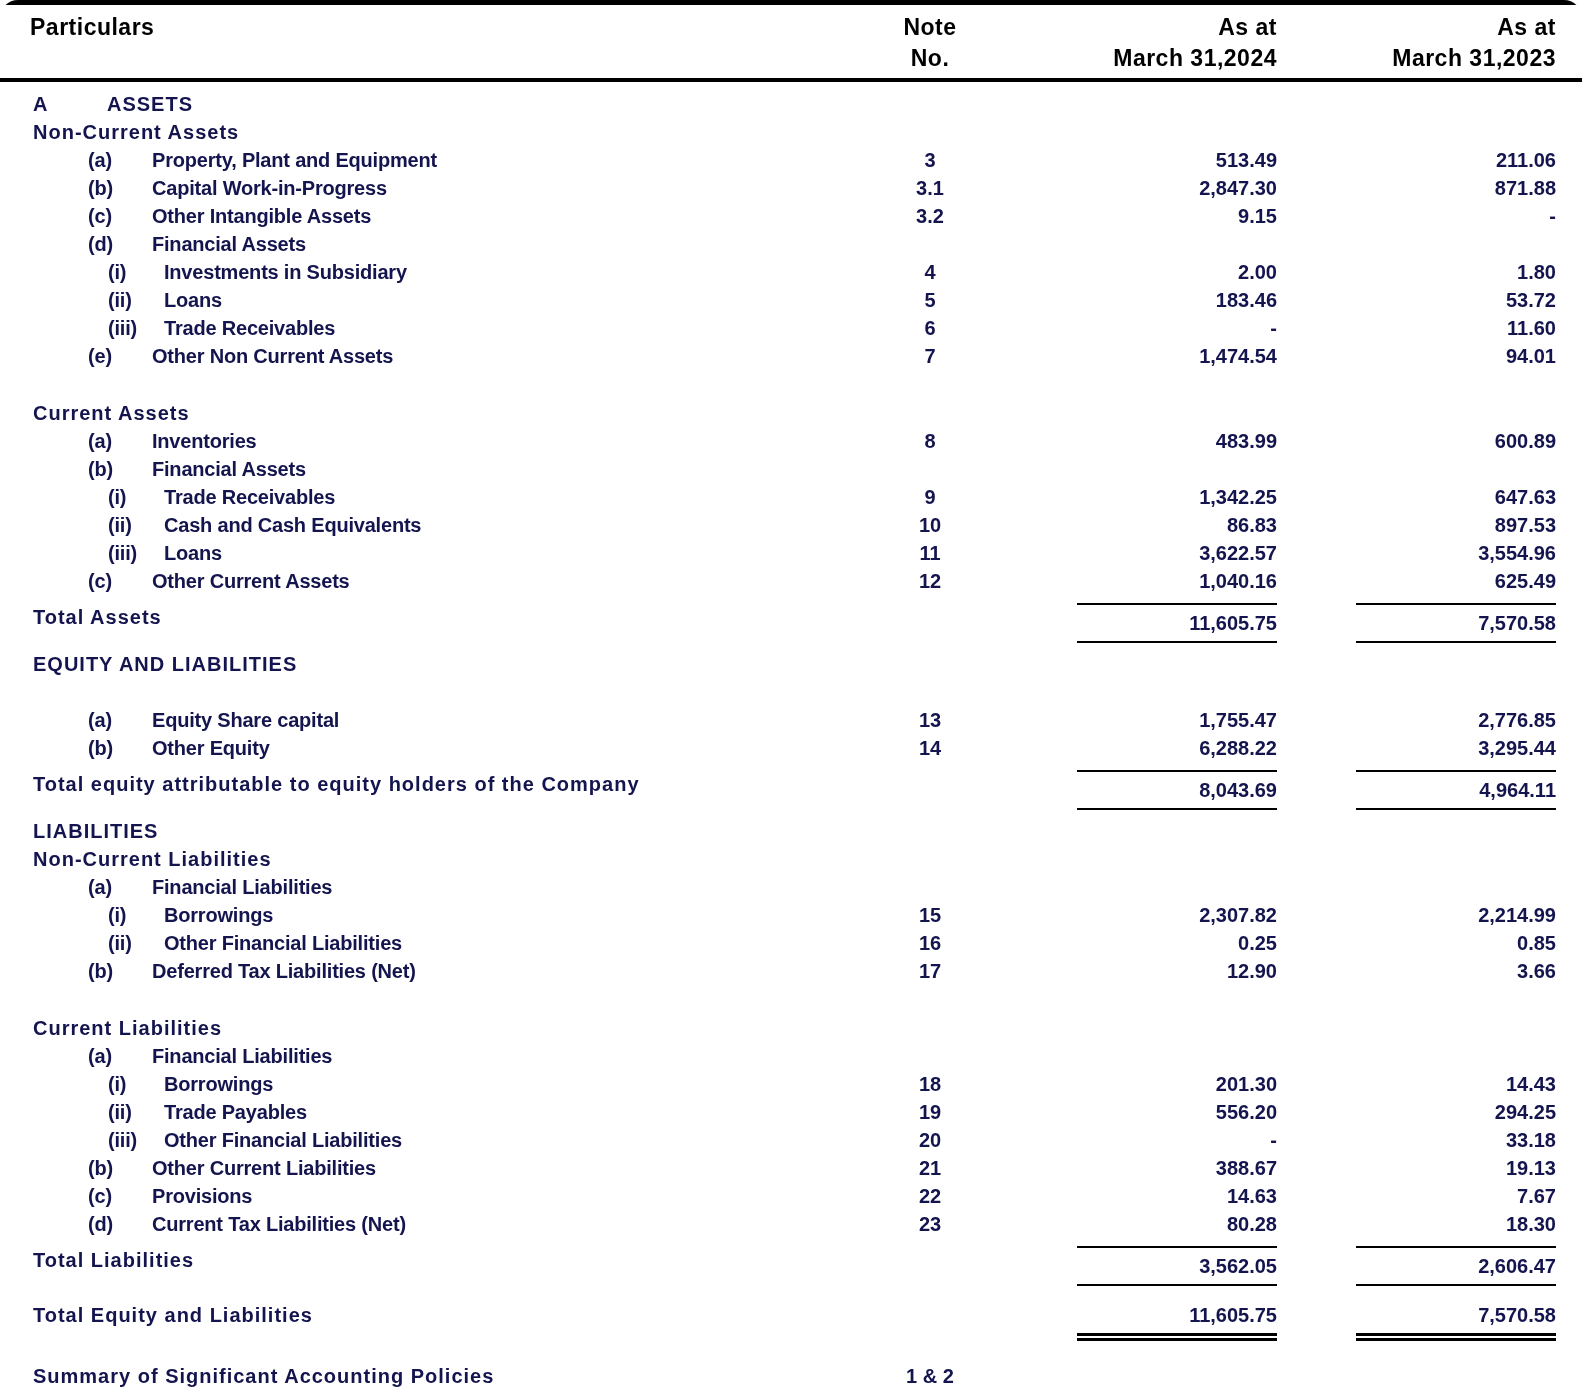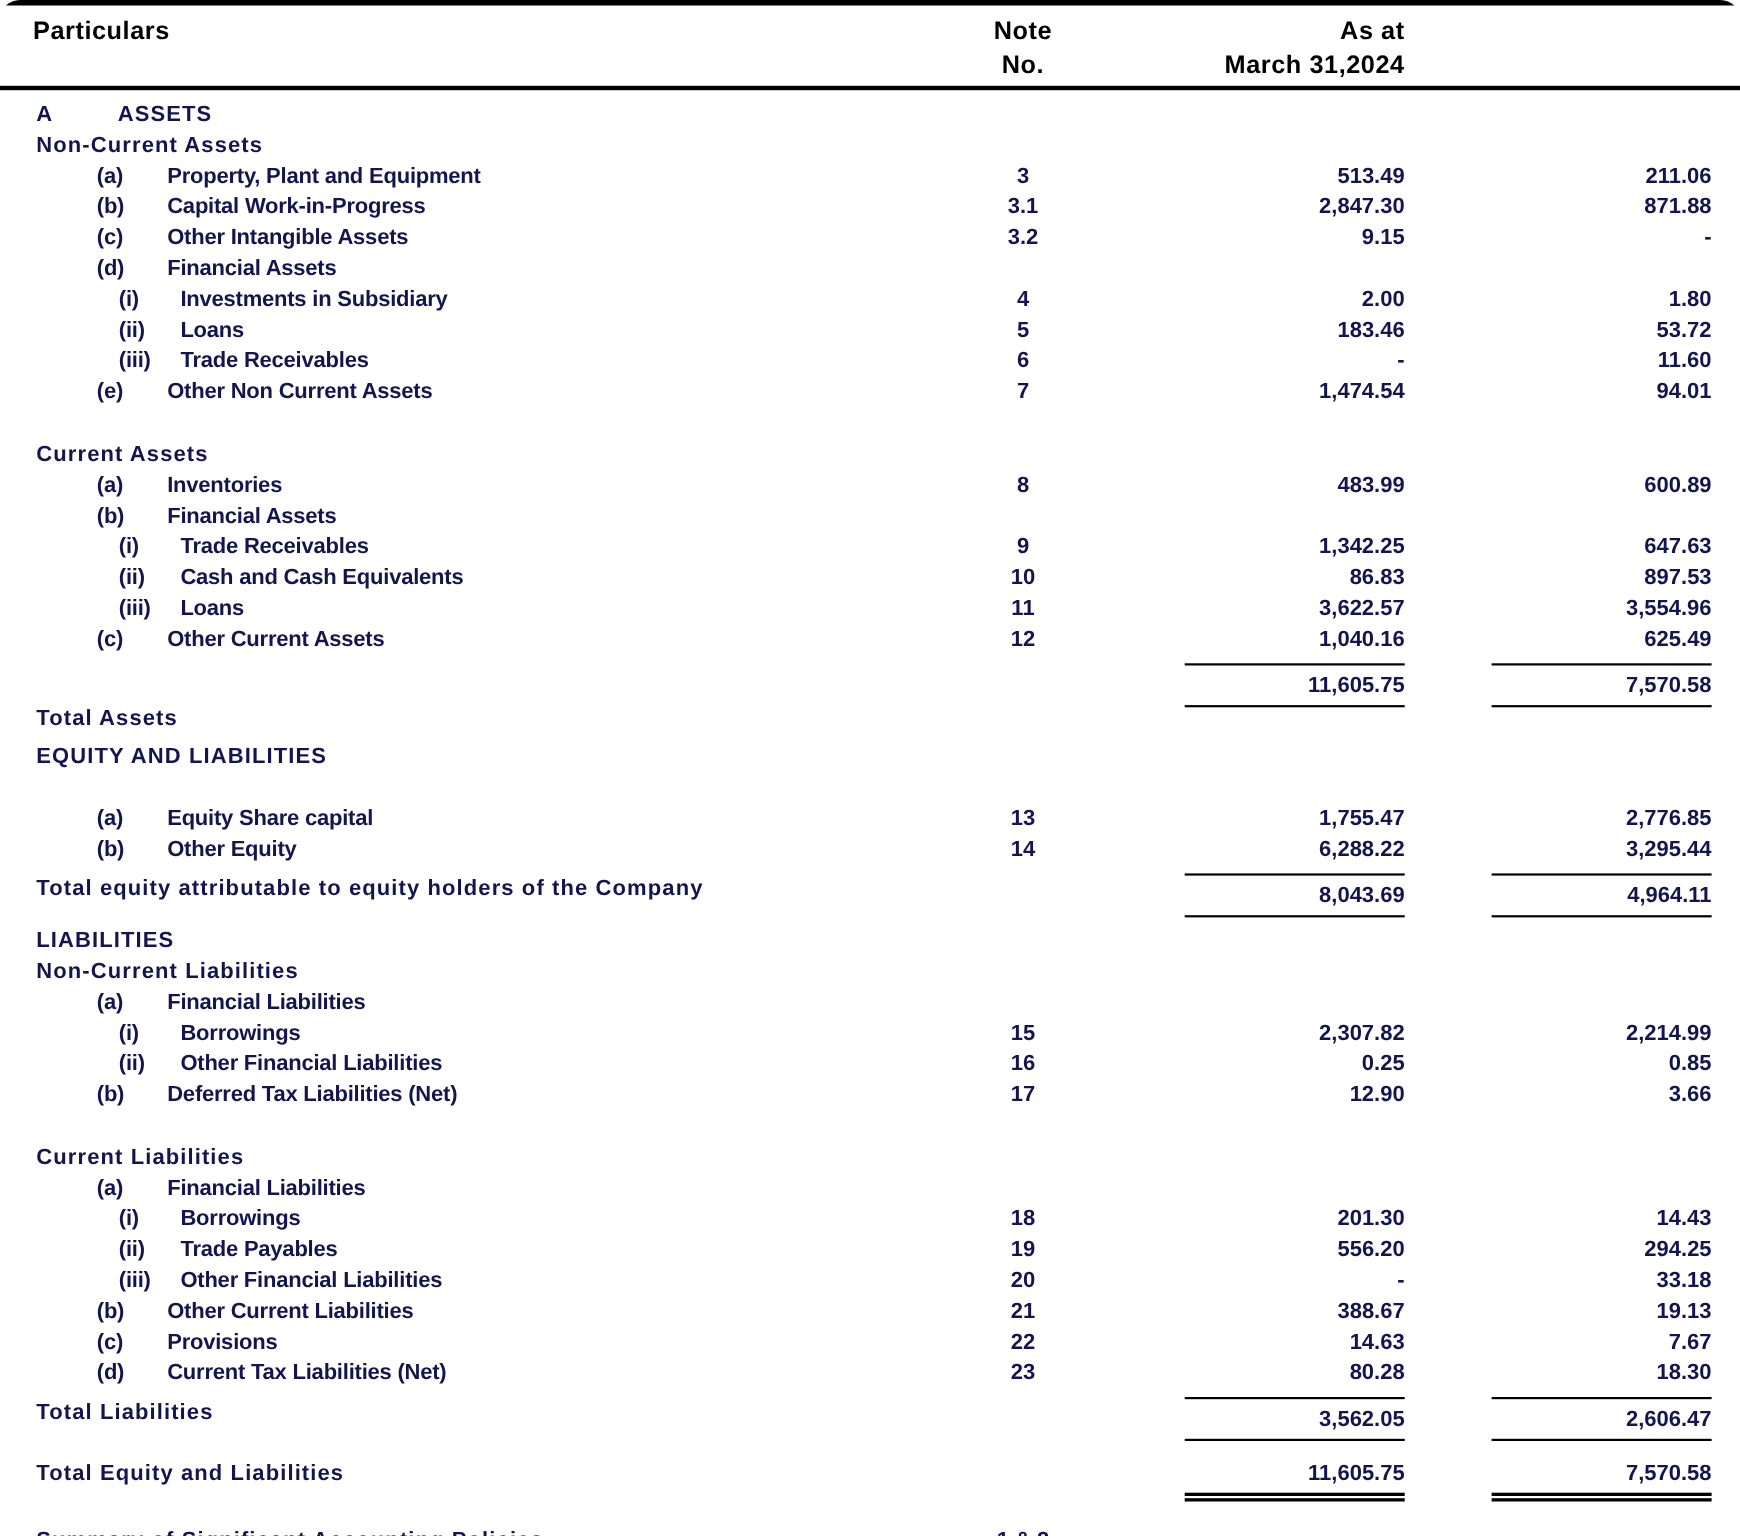--- a/index.html
+++ b/index.html
@@ -45,21 +45,21 @@
   .spacer { height: 29px; }
 
   .part { white-space: nowrap; }
   .mk { display: inline-block; }
   .mkA { width: 74px; }
   .mk1 { width: 64px; }
   .mk2 { width: 56px; }
   .p0 { padding-left: 14px; }
   .p1 { padding-left: 88px; }
   .p2 { padding-left: 108px; }
-  .p2t { padding-left: 152px; margin-top: 36px; }
+  .p2t { padding-left: 152px; }
   .hd { letter-spacing: 1px; padding-left: 33px; }
   .item { letter-spacing: -0.2px; }
   .item .cell.note, .item .amt { letter-spacing: 0; }
 
   .total { padding: 8px 0 7px 0; }
   .lt .amt { border-top: 2px solid #000; padding-top: 4px; }
   .lb .amt { border-bottom: 2px solid #000; padding-bottom: 4px; }
   .lbd .amt { border-bottom: 8px double #000; padding-bottom: 4px; }
 
   .summary { padding-top: 14px; padding-bottom: 6px; }
@@ -73,20 +73,24 @@
   <div class="hrow">
     <div class="cell part">Particulars</div>
     <div class="cell note">
       <div>Note</div>
       <div>No.</div>
     </div>
     <div class="cell amt-cell c24">
       <div class="amt">As at</div>
       <div class="amt">March 31,2024</div>
     </div>
+    <div class="cell amt-cell c23">
+      <div class="amt">As at</div>
+      <div class="amt">March 31,2023</div>
+    </div>
   </div>
 
   <div class="rule-hdr"></div>
 
   <div class="tbody">
       <div class="row head">
         <div class="cell part p0 hd"><span class="mk mkA">A</span><span>ASSETS</span></div>
         <div class="cell note"></div>
         <div class="cell amt-cell c24"><span class="amt"></span></div>
         <div class="cell amt-cell c23"><span class="amt"></span></div>

